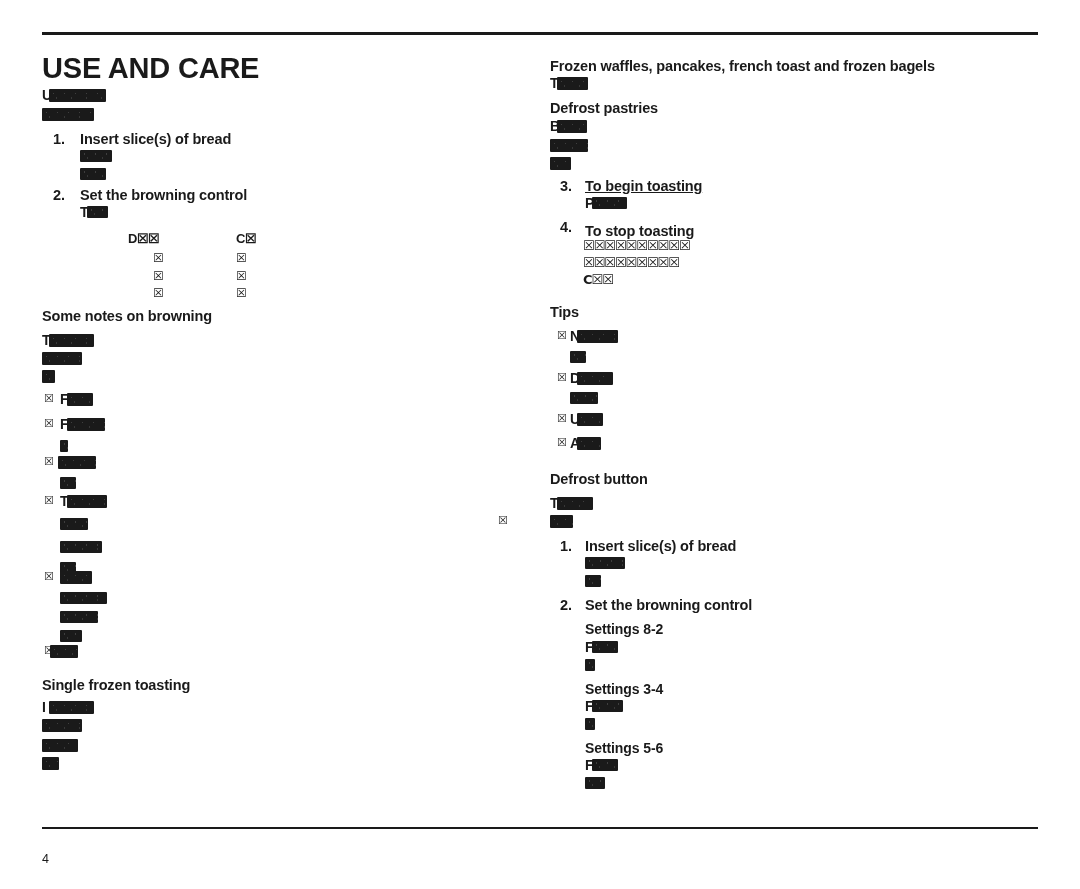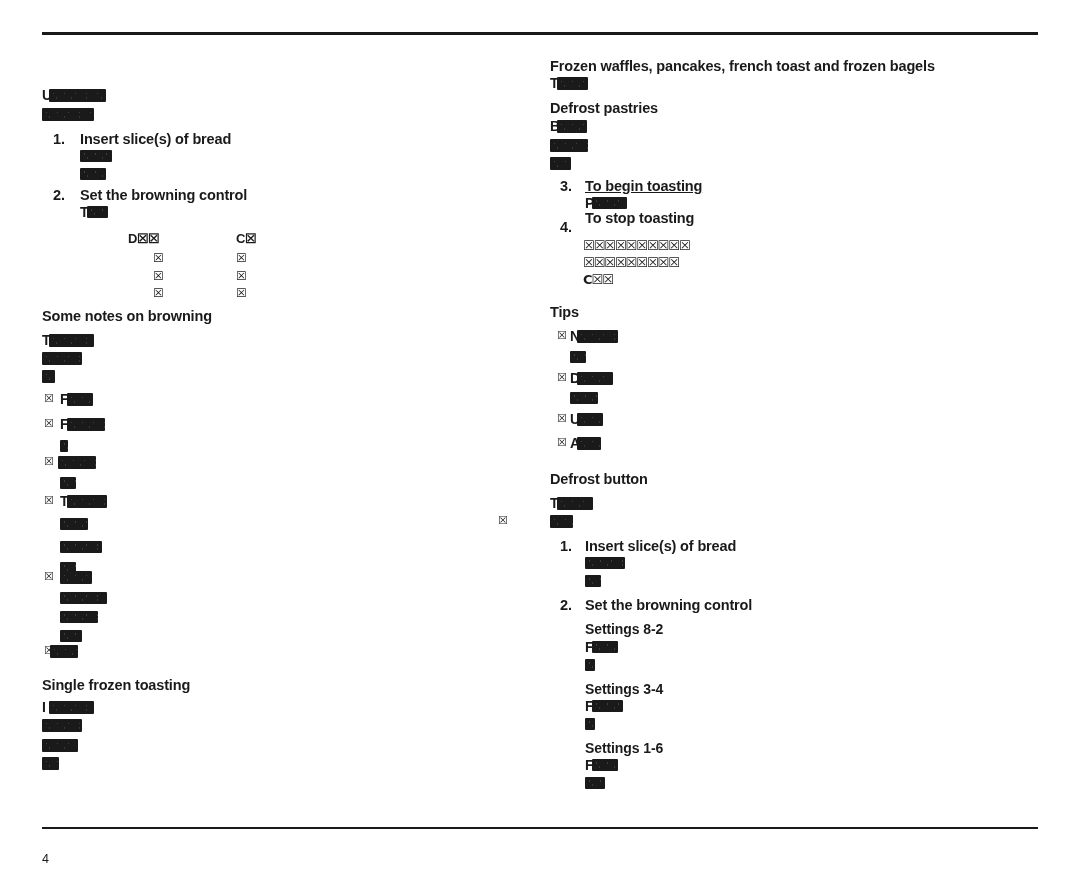--- a/index.html
+++ b/index.html
@@ -176,20 +176,21 @@
   }
 </style>
 </head>
 <body>
 
 <div class="page">
 
   <div class="rule top"></div>
   <div class="rule bottom"></div>
 
+  <div class="doc-title">USE AND CARE</div>
 
   <div class="col col-left"></div>
   <div class="col col-right"></div>
 
   <div id="dyn">
       <div class="lead" style="left: 42px; top: 87px;">U</div>
       <div class="redact" style="left: 49px; top: 89px; width: 57px; height: 13px;"></div>
       <div class="redact" style="left: 42px; top: 108px; width: 52px; height: 13px;"></div>
       <div class="step-num" style="left: 53px; top: 131px;">1.</div>
       <div class="step" style="left: 80px; top: 131px;">Insert slice(s) of bread</div>
@@ -248,21 +249,21 @@
       <div class="section-head" style="left: 550px; top: 100px;">Defrost pastries</div>
       <div class="lead" style="left: 550px; top: 118px;">B</div>
       <div class="redact" style="left: 557px; top: 120px; width: 30px; height: 13px;"></div>
       <div class="redact" style="left: 550px; top: 139px; width: 38px; height: 13px;"></div>
       <div class="redact" style="left: 550px; top: 157px; width: 21px; height: 13px;"></div>
       <div class="step-num" style="left: 560px; top: 178px;">3.</div>
       <div class="step" style="left: 585px; top: 178px; text-decoration: underline;">To begin toasting</div>
       <div class="lead" style="left: 585px; top: 195px;">P</div>
       <div class="redact" style="left: 592px; top: 197px; width: 35px; height: 12px;"></div>
       <div class="step-num" style="left: 560px; top: 219px;">4.</div>
-      <div class="step" style="left: 585px; top: 210px;">To stop toasting</div>
+      <div class="step" style="left: 585px; top: 223px;">To stop toasting</div>
       <div class="tofu" style="left: 583px; top: 238px;">☒☒☒☒☒☒☒☒☒☒</div>
       <div class="tofu" style="left: 583px; top: 255px;">☒☒☒☒☒☒☒☒☒</div>
       <div class="tofu" style="left: 583px; top: 272px;">C☒☒</div>
       <div class="section-head" style="left: 550px; top: 304px;">Tips</div>
       <div class="bullet" style="left: 557px; top: 330px;">☒</div>
       <div class="lead" style="left: 570px; top: 328px;">N</div>
       <div class="redact" style="left: 577px; top: 330px; width: 41px; height: 13px;"></div>
       <div class="redact" style="left: 570px; top: 351px; width: 16px; height: 12px;"></div>
       <div class="bullet" style="left: 557px; top: 372px;">☒</div>
       <div class="lead" style="left: 570px; top: 370px;">D</div>
@@ -285,20 +286,20 @@
       <div class="step-num" style="left: 560px; top: 597px;">2.</div>
       <div class="step" style="left: 585px; top: 597px;">Set the browning control</div>
       <div class="sub-head" style="left: 585px; top: 621px;">Settings 8-2</div>
       <div class="lead" style="left: 585px; top: 639px;">F</div>
       <div class="redact" style="left: 592px; top: 641px; width: 26px; height: 12px;"></div>
       <div class="redact" style="left: 585px; top: 659px; width: 10px; height: 12px;"></div>
       <div class="sub-head" style="left: 585px; top: 681px;">Settings 3-4</div>
       <div class="lead" style="left: 585px; top: 698px;">F</div>
       <div class="redact" style="left: 592px; top: 700px; width: 31px; height: 12px;"></div>
       <div class="redact" style="left: 585px; top: 718px; width: 10px; height: 12px;"></div>
-      <div class="sub-head" style="left: 585px; top: 740px;">Settings 1-6</div>
+      <div class="sub-head" style="left: 585px; top: 740px;">Settings 5-6</div>
       <div class="lead" style="left: 585px; top: 757px;">F</div>
       <div class="redact" style="left: 592px; top: 759px; width: 26px; height: 12px;"></div>
       <div class="redact" style="left: 585px; top: 777px; width: 20px; height: 12px;"></div>
     </div>
 
   <div class="page-num">4</div>
 </div>
 
 </body></html>

